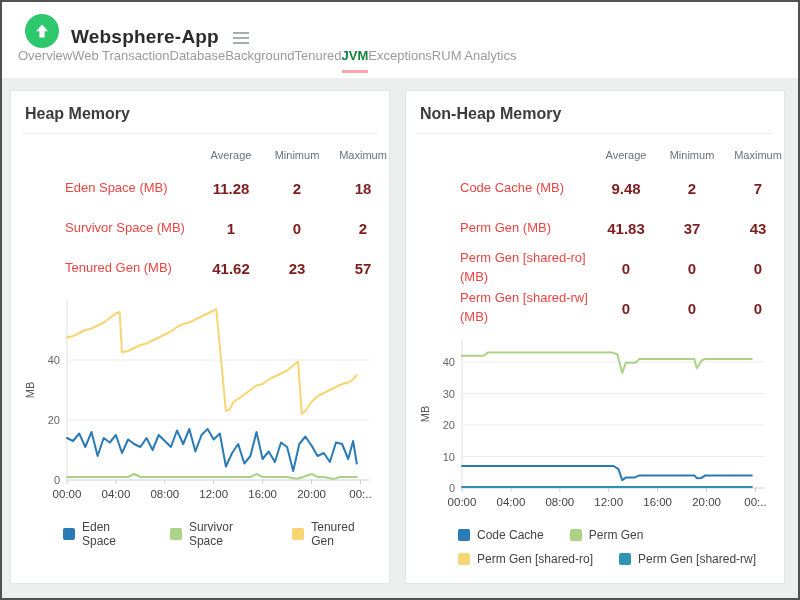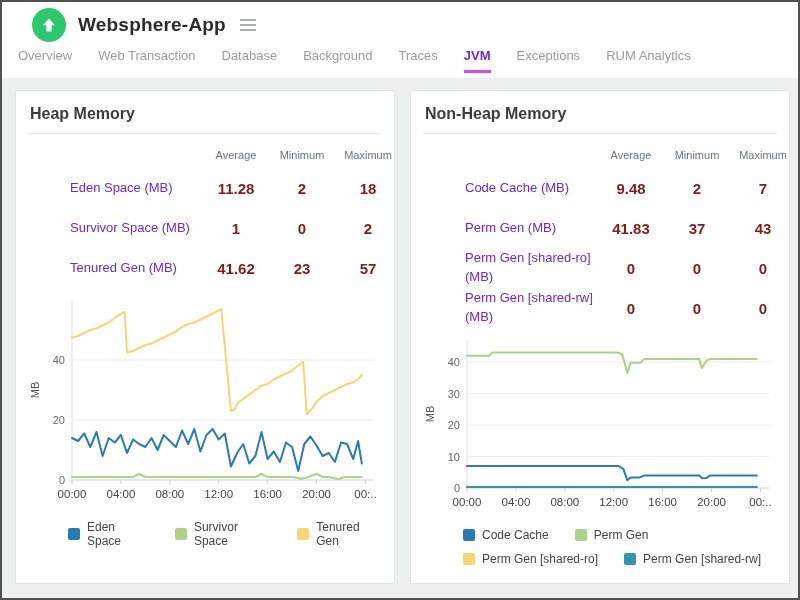--- a/index.html
+++ b/index.html
@@ -2,44 +2,44 @@
 <html><head>
 <meta charset="utf-8">
 <style>
   * { box-sizing: border-box; }
   html,body { margin:0; padding:0; background:#ffffff; }
   body { font-family: "Liberation Sans", sans-serif; }
 
   .frame { position:relative; width:800px; height:600px; border:2px solid #515151; background:#fff; overflow:hidden; }
 
   
-  .app-header { height:46px; display:flex; align-items:center; padding-left:30px; }
+  .app-header { height:46px; display:flex; align-items:flex-end; padding-left:23px; }
   .status-icon { width:34px; height:34px; border-radius:50%; background:#2dc76d; display:flex; align-items:center; justify-content:center; flex:0 0 auto; }
   .app-title { font-size:19px; font-weight:bold; color:#2b2b2b; margin:0 10px 0 12px; letter-spacing:.2px; }
   .menu-icon { display:flex; flex-direction:column; gap:3px; padding:4px; cursor:pointer; }
   .menu-icon span { width:16px; height:2px; background:#a9adb0; }
 
   
-  .tabs { display:flex; gap:26px; padding:0 16px; height:30px; align-items:flex-start; }
+  .tabs { display:flex; padding:0 16px; height:30px; align-items:flex-start; }
   .tab { font-size:13px; color:#9b9b9b; padding-bottom:7px; cursor:pointer; white-space:nowrap; }
-  .tab.active { color:#6d28d9; font-weight:bold; border-bottom:3px solid #d946ef; }
-
-  
-  .content { position:absolute; top:76px; left:0; right:0; bottom:0; background:#edefef; padding:12px 13px; display:flex; gap:15px; }
+  .tab.active { color:#15803d; font-weight:bold; border-bottom:3px solid #fca5a5; }
+
+  
+  .content { position:absolute; top:76px; left:0; right:0; bottom:0; background:#edefef; padding:12px 13px; display:flex; gap:15px;justify-content:flex-end; }
   .panel { width:380px; height:494px; background:#fff; border:1px solid #e2e4e5; padding:12px; overflow:hidden; flex:0 0 auto; }
   .panel-title { font-size:16px; font-weight:bold; color:#3c3c3c; margin:2px 0 10px 2px; }
   .panel-divider { border:none; border-top:1px solid #ececec; margin:0 0 8px 0; }
 
   
   .stats-table { width:410px; }
   .trow { display:grid; grid-template-columns:175px 66px 66px 66px; align-items:center; }
   .thead { height:26px; }
   .thead .hcell { text-align:center; color:#68737f; font-size:11px; }
   .data-row { min-height:40px; }
-  .rlabel { padding-left:42px; color:#6d28d9; font-size:13px; line-height:1.45; }
+  .rlabel { padding-left:42px; color:#ef4444; font-size:13px; line-height:1.45; }
   .val { text-align:center; color:#7f1d1d; font-size:15px; font-weight:bold; }
 
   
   .chart { margin-top:6px; }
   .legend { margin:12px 0 0 40px; }
   .legend-row { display:flex; gap:26px; margin-bottom:10px; }
   .legend-item { display:flex; align-items:center; gap:7px; font-size:12px; color:#444; cursor:pointer; }
   .swatch { width:12px; height:12px; border-radius:2px; flex:0 0 auto; }
 </style>
 </head>
@@ -59,21 +59,21 @@
         <span></span>
         <span></span>
     </div>
   </header>
 
   <nav class="tabs">
     <div class="tab">Overview</div>
     <div class="tab">Web Transaction</div>
     <div class="tab">Database</div>
     <div class="tab">Background</div>
-    <div class="tab">Traces</div>
+    <div class="tab">Tenured</div>
     <div class="tab active">JVM</div>
     <div class="tab">Exceptions</div>
     <div class="tab">RUM Analytics</div>
   </nav>
 
   <main class="content">
 
     <section class="panel">
       <h2 class="panel-title">Heap Memory</h2>
       <hr class="panel-divider">

